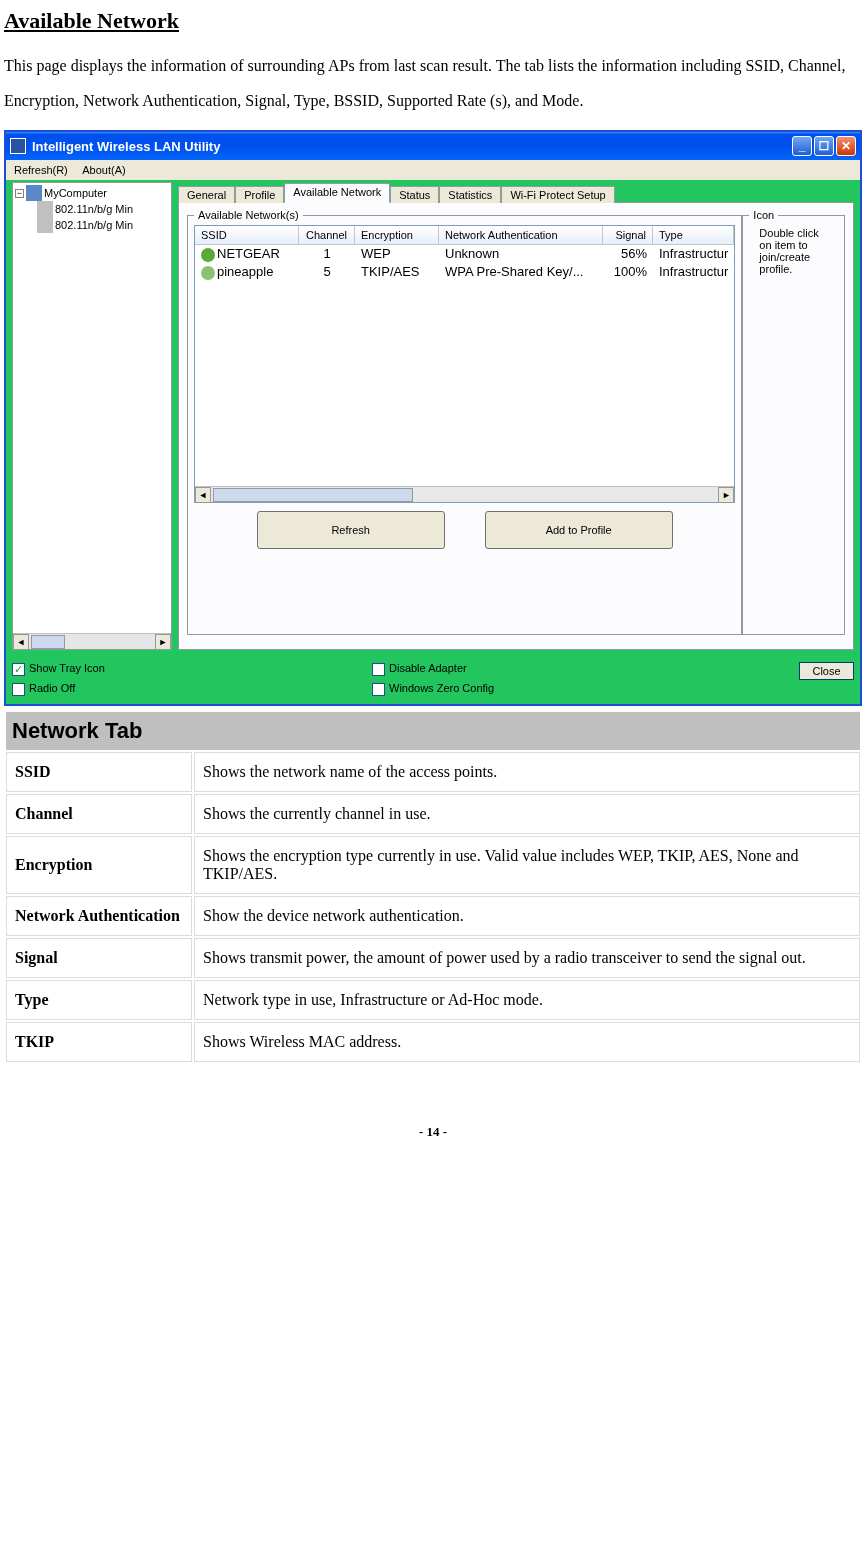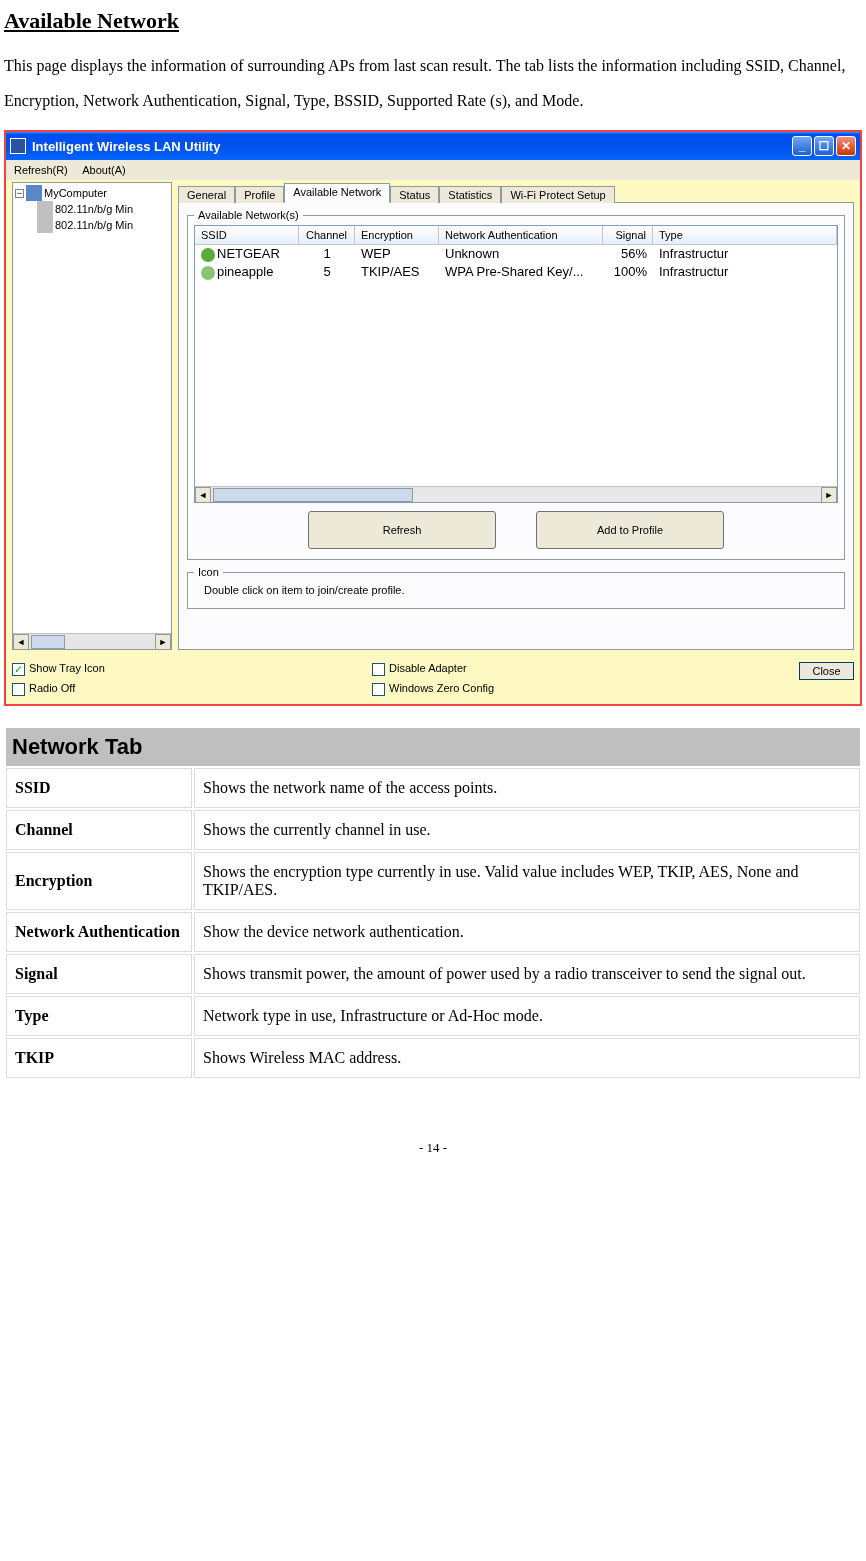--- a/index.html
+++ b/index.html
@@ -1,21 +1,21 @@
 <!DOCTYPE html>
 <html><head>
 <meta charset="utf-8">
 <style>
   * { box-sizing: border-box; }
   body { margin: 0; padding: 0 4px; font-family: "Times New Roman", serif; font-size: 16px; background: #fff; width: 866px; }
   .page-title { font-size: 22px; font-weight: bold; text-decoration: underline; margin: 8px 0 14px 0; }
   .intro { font-size: 16px; line-height: 2.2; margin-bottom: 12px; }
 
   
-  .xp-window { border: 2px solid #ef4444; background: #fef9c3; font-family: Tahoma, sans-serif; font-size: 11px; color: #000; }
+  .xp-window { border: 2px solid #1d4ed8; background: #22c55e; font-family: Tahoma, sans-serif; font-size: 11px; color: #000; }
   .xp-title { height: 28px; background: linear-gradient(to bottom, #3a94ff 0%, #0050ee 8%, #0050ee 50%, #0365fa 100%); display: flex; align-items: center; padding: 0 4px; color: #fff; position: relative; }
   .xp-title .t-icon { width: 16px; height: 16px; background: #2952a3; margin-right: 6px; border: 1px solid #fff; }
   .xp-title .t-text { font-weight: bold; font-size: 13px; flex: 1; }
   .xp-title .winbtns { display: flex; gap: 2px; margin-left: auto; }
   .xp-title .winbtn { width: 20px; height: 20px; border: 1px solid #fff; border-radius: 3px; display: flex; align-items: center; justify-content: center; font-weight: bold; font-size: 12px; }
   .xp-title .winbtn.min { background: linear-gradient(#6fa8f7,#1f5fd0); }
   .xp-title .winbtn.max { background: linear-gradient(#6fa8f7,#1f5fd0); }
   .xp-title .winbtn.close { background: linear-gradient(#f59079,#cc3300); }
   .xp-menu { background: #ece9d8; padding: 4px 8px; font-size: 11px; }
   .xp-menu span { margin-right: 12px; }
@@ -30,21 +30,21 @@
   .ic-pc { width:16px;height:16px;background:#5a88c7;display:inline-block;}
   .ic-card { width:16px;height:16px;background:#c0c0c0;display:inline-block;}
   .tree-scroll { position:absolute; bottom:0; left:0; right:0; height:16px; background:#e6e6e6; display:flex; justify-content:space-between; align-items:center; border-top:1px solid #c0c0c0;}
   .tree-scroll .sbtn, .hscroll .sbtn { width:16px; height:16px; background:#ece9d8; border:1px solid #919b9c; display:flex; align-items:center; justify-content:center; font-size:9px;}
   .tree-scroll .thumb{ position:absolute; left:18px; width:34px; height:14px; top:1px; background:#cdd9ec; border:1px solid #919b9c;}
 
   .right-panel { flex:1; display:flex; flex-direction:column; }
   .tabstrip { display:flex; align-items:flex-end; position:relative; top:1px; }
   .tab { padding: 2px 8px; background:#ece9d8; border:1px solid #919b9c; border-bottom:none; font-size:11px; cursor:pointer;}
   .tab.active { background:#fcfcfe; padding-bottom:4px; border-bottom:1px solid #fcfcfe; position:relative; z-index:2;}
-  .tab-body { border:1px solid #919b9c; background:#fcfcfe; padding:6px 8px 8px 8px; flex:1; display:flex; flex-direction:column; }
+  .tab-body { border:1px solid #919b9c; background:#fcfcfe; padding:6px 8px 8px 8px; flex:1; display:flex; }
   fieldset { border:1px solid #919b9c; margin:0 0 6px 0; padding:4px 6px 6px 6px; font-size:11px;}
   legend { padding:0 4px; }
   .net-list { background:#fff; border:1px solid #7f9db9; height:278px; position:relative; }
   .net-head { display:flex; background:linear-gradient(#fff,#e6eefc); border-bottom:1px solid #c6c6c6; }
   .nh { border-right:1px solid #c6c6c6; padding:3px 6px; font-size:11px; }
   .c-ssid{width:104px;} .c-chan{width:56px; text-align:center;} .c-enc{width:84px;} .c-auth{width:164px;} .c-sig{width:50px; text-align:right;} .c-type{flex:1;}
   .net-row { display:flex; padding:1px 0; }
   .nr { padding:0 6px; font-size:13px; white-space:nowrap; overflow:hidden; }
   .nr .wi-ic { width:14px; height:14px; display:inline-block; vertical-align:middle; margin-right:2px;}
   .wi-lock { background:#5aaa3a; border-radius:50%; }
@@ -54,27 +54,27 @@
 
   .btn-row { display:flex; justify-content:center; gap:40px; margin:8px 0 4px 0;}
   .xp-btn { width:188px; padding:12px 0; text-align:center; background:#ece9d8; border:1px solid #707070; border-radius:3px; font-size:11px; cursor:pointer;}
 
   .bottom-bar { display:flex; align-items:flex-start; padding:6px 6px 8px 6px; font-size:11px; }
   .cb-col { display:flex; flex-direction:column; gap:6px; }
   .cb { width:13px; height:13px; border:1px solid #1c5180; display:inline-flex; align-items:center; justify-content:center; vertical-align:middle; margin-right:4px; font-size:11px; color:#21a121; background:#fff;}
   .close-btn { margin-left:auto; width:55px; padding:2px 0; text-align:center; background:#ece9d8; border:1px solid #003c74; font-size:11px; cursor:pointer;}
 
   
-  .desc-table-wrap { margin-top:20px; }
+  .desc-table-wrap { margin-top:4px; }
   table.desc { width:100%; border-collapse:separate; border-spacing:2px; font-family:"Times New Roman",serif;}
   table.desc th.hdr { background:#bfbfbf; text-align:left; font-family:Arial,sans-serif; font-size:22px; font-weight:bold; padding:6px 6px;}
   table.desc td { border:1px solid #dcdcdc; padding:10px 8px; vertical-align:middle; font-size:16px;}
   table.desc td.k { width:186px; font-weight:bold;}
   .desc-td-justify { text-align:justify; }
-  .footer-pg { text-align:center; font-size:13px; font-weight:normal; margin:60px 0 10px 0;}
+  .footer-pg { text-align:center; font-size:13px; font-weight:bold; margin:60px 0 10px 0;}
 </style>
 </head>
 <body>
 
 <div class="page-title">Available Network</div>
 <div class="intro">This page displays the information of surrounding APs from last scan result. The tab lists the information including SSID, Channel, Encryption, Network Authentication, Signal, Type, BSSID, Supported Rate (s), and Mode.</div>
 
 <div class="xp-window">
   <div class="xp-title">
     <span class="t-icon"></span>

